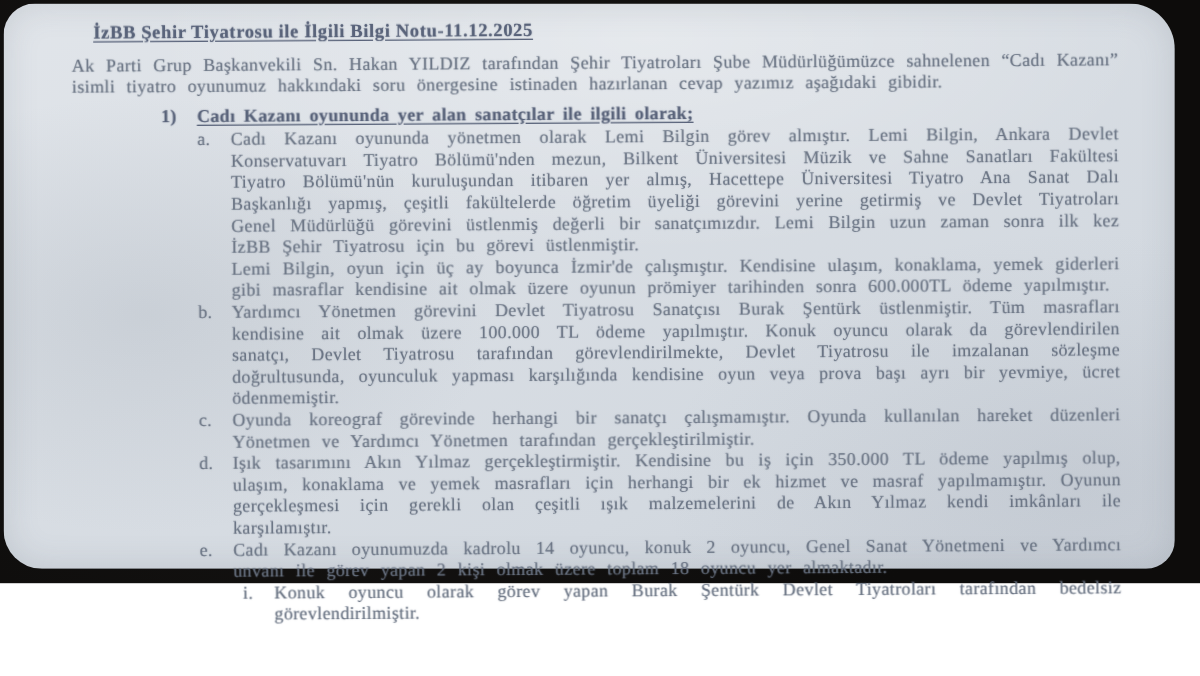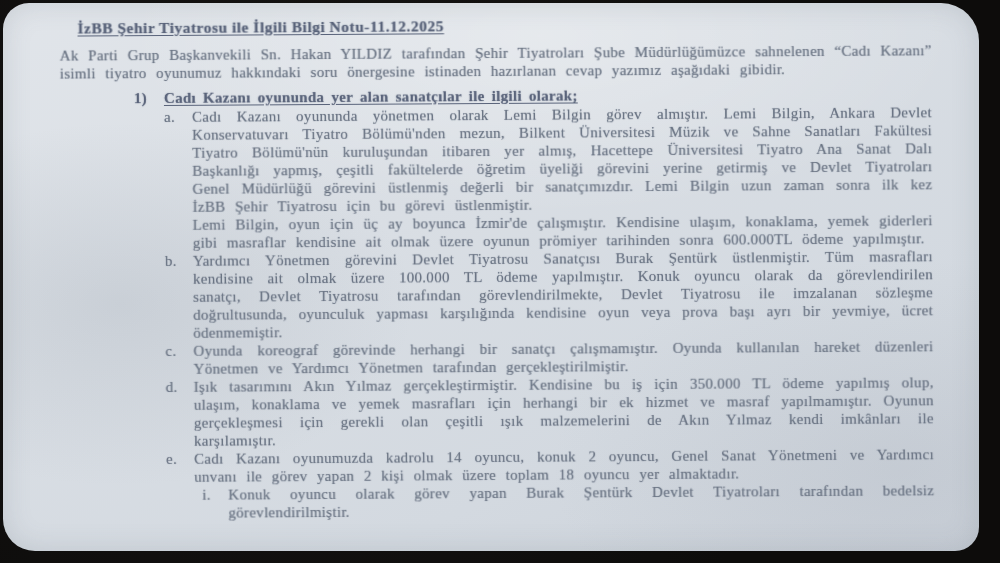--- a/index.html
+++ b/index.html
@@ -3,21 +3,21 @@
 <meta charset="utf-8">
 <style>
   html, body {
     margin: 0; padding: 0;
     width: 1000px; height: 563px;
     overflow: hidden;
     font-family: "Liberation Serif", "DejaVu Serif", serif;
   }
   .photo-bg {
     position: absolute; inset: 0;
-    width: 1000px; height: 563px;
+    width: 1000px; height: 486px;
     background: radial-gradient(circle at 30% 40%, #171514 0%, #0d0c0b 70%);
   }
   .paper {
     position: absolute;
     left: 3px; top: 3px; right: 21px; bottom: 12px;
     border-radius: 26px 38px 24px 32px;
     background:
       radial-gradient(ellipse 700px 300px at 55% 6%, rgba(255,255,255,0.30), rgba(255,255,255,0) 60%),
       radial-gradient(ellipse 420px 260px at 12% 55%, rgba(142,152,164,0.22), rgba(142,152,164,0) 70%),
       radial-gradient(ellipse 500px 300px at 92% 85%, rgba(150,158,170,0.18), rgba(150,158,170,0) 70%),

